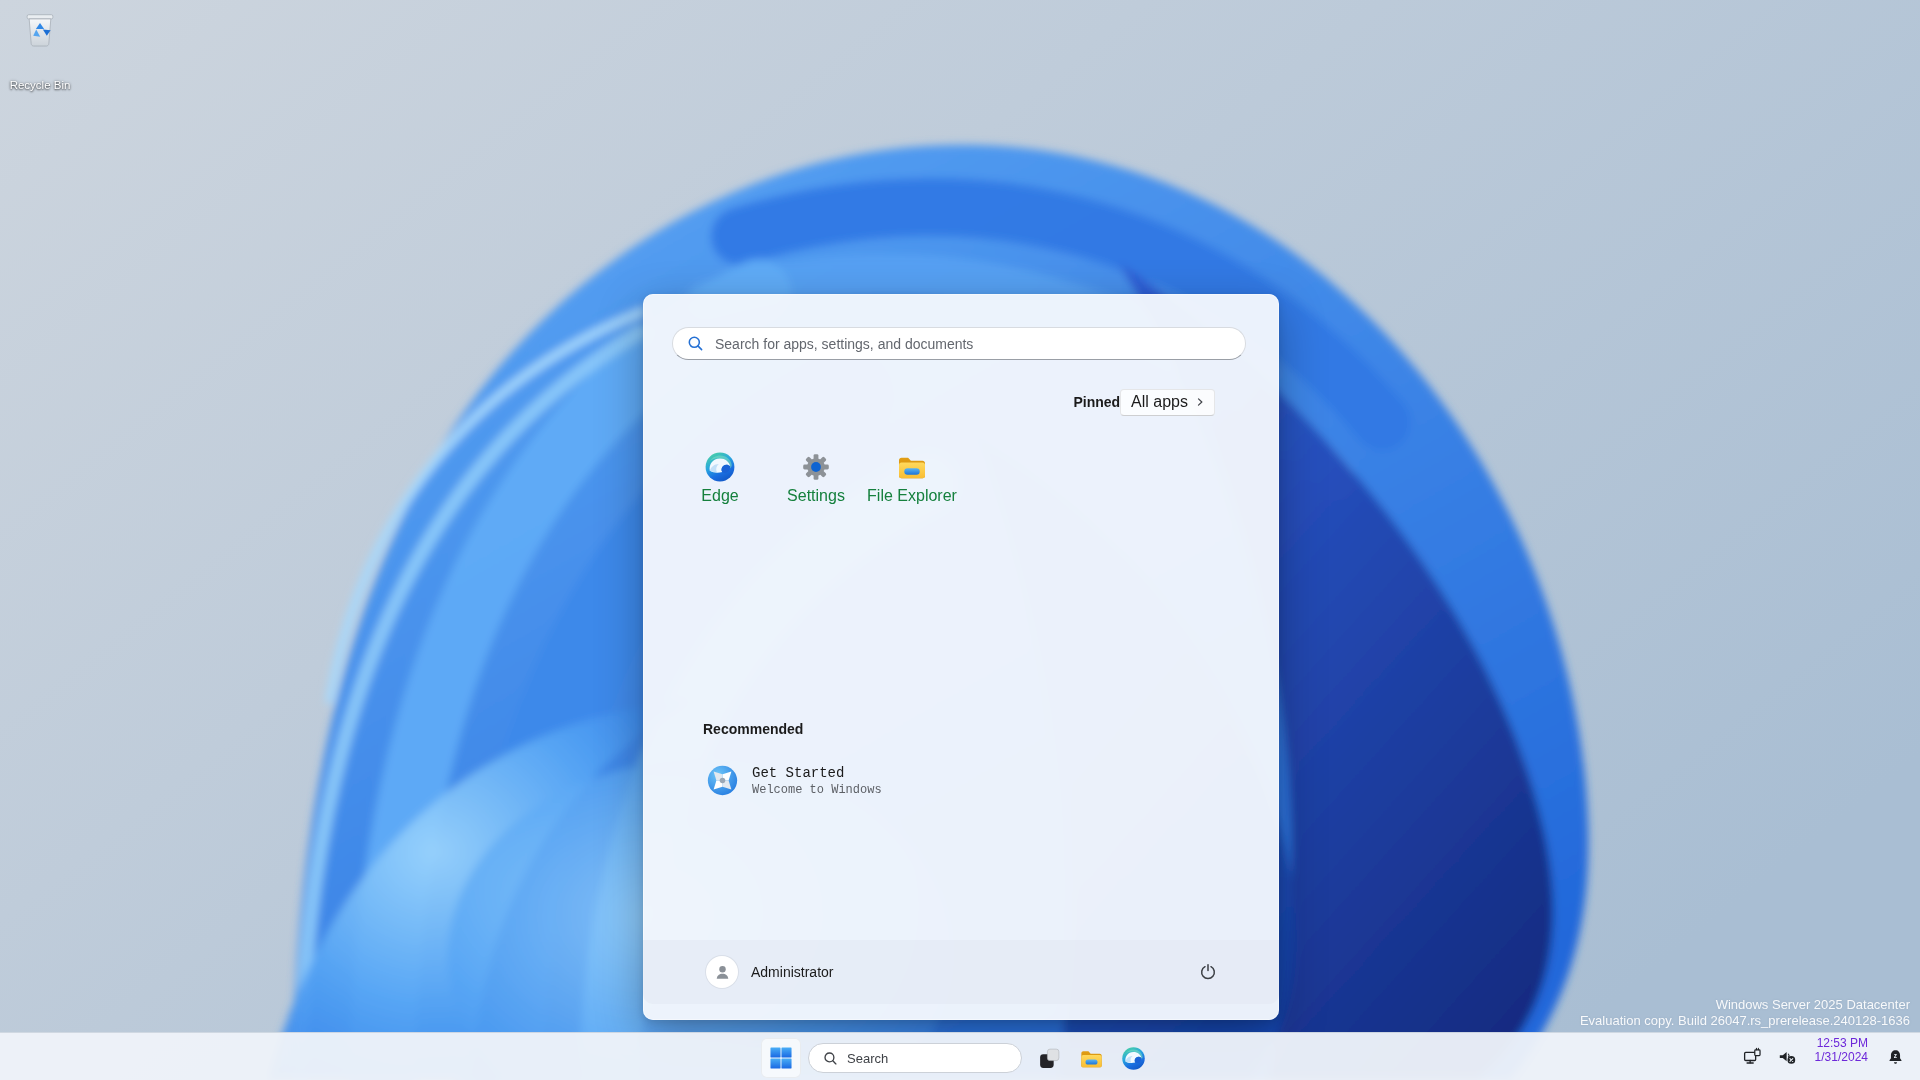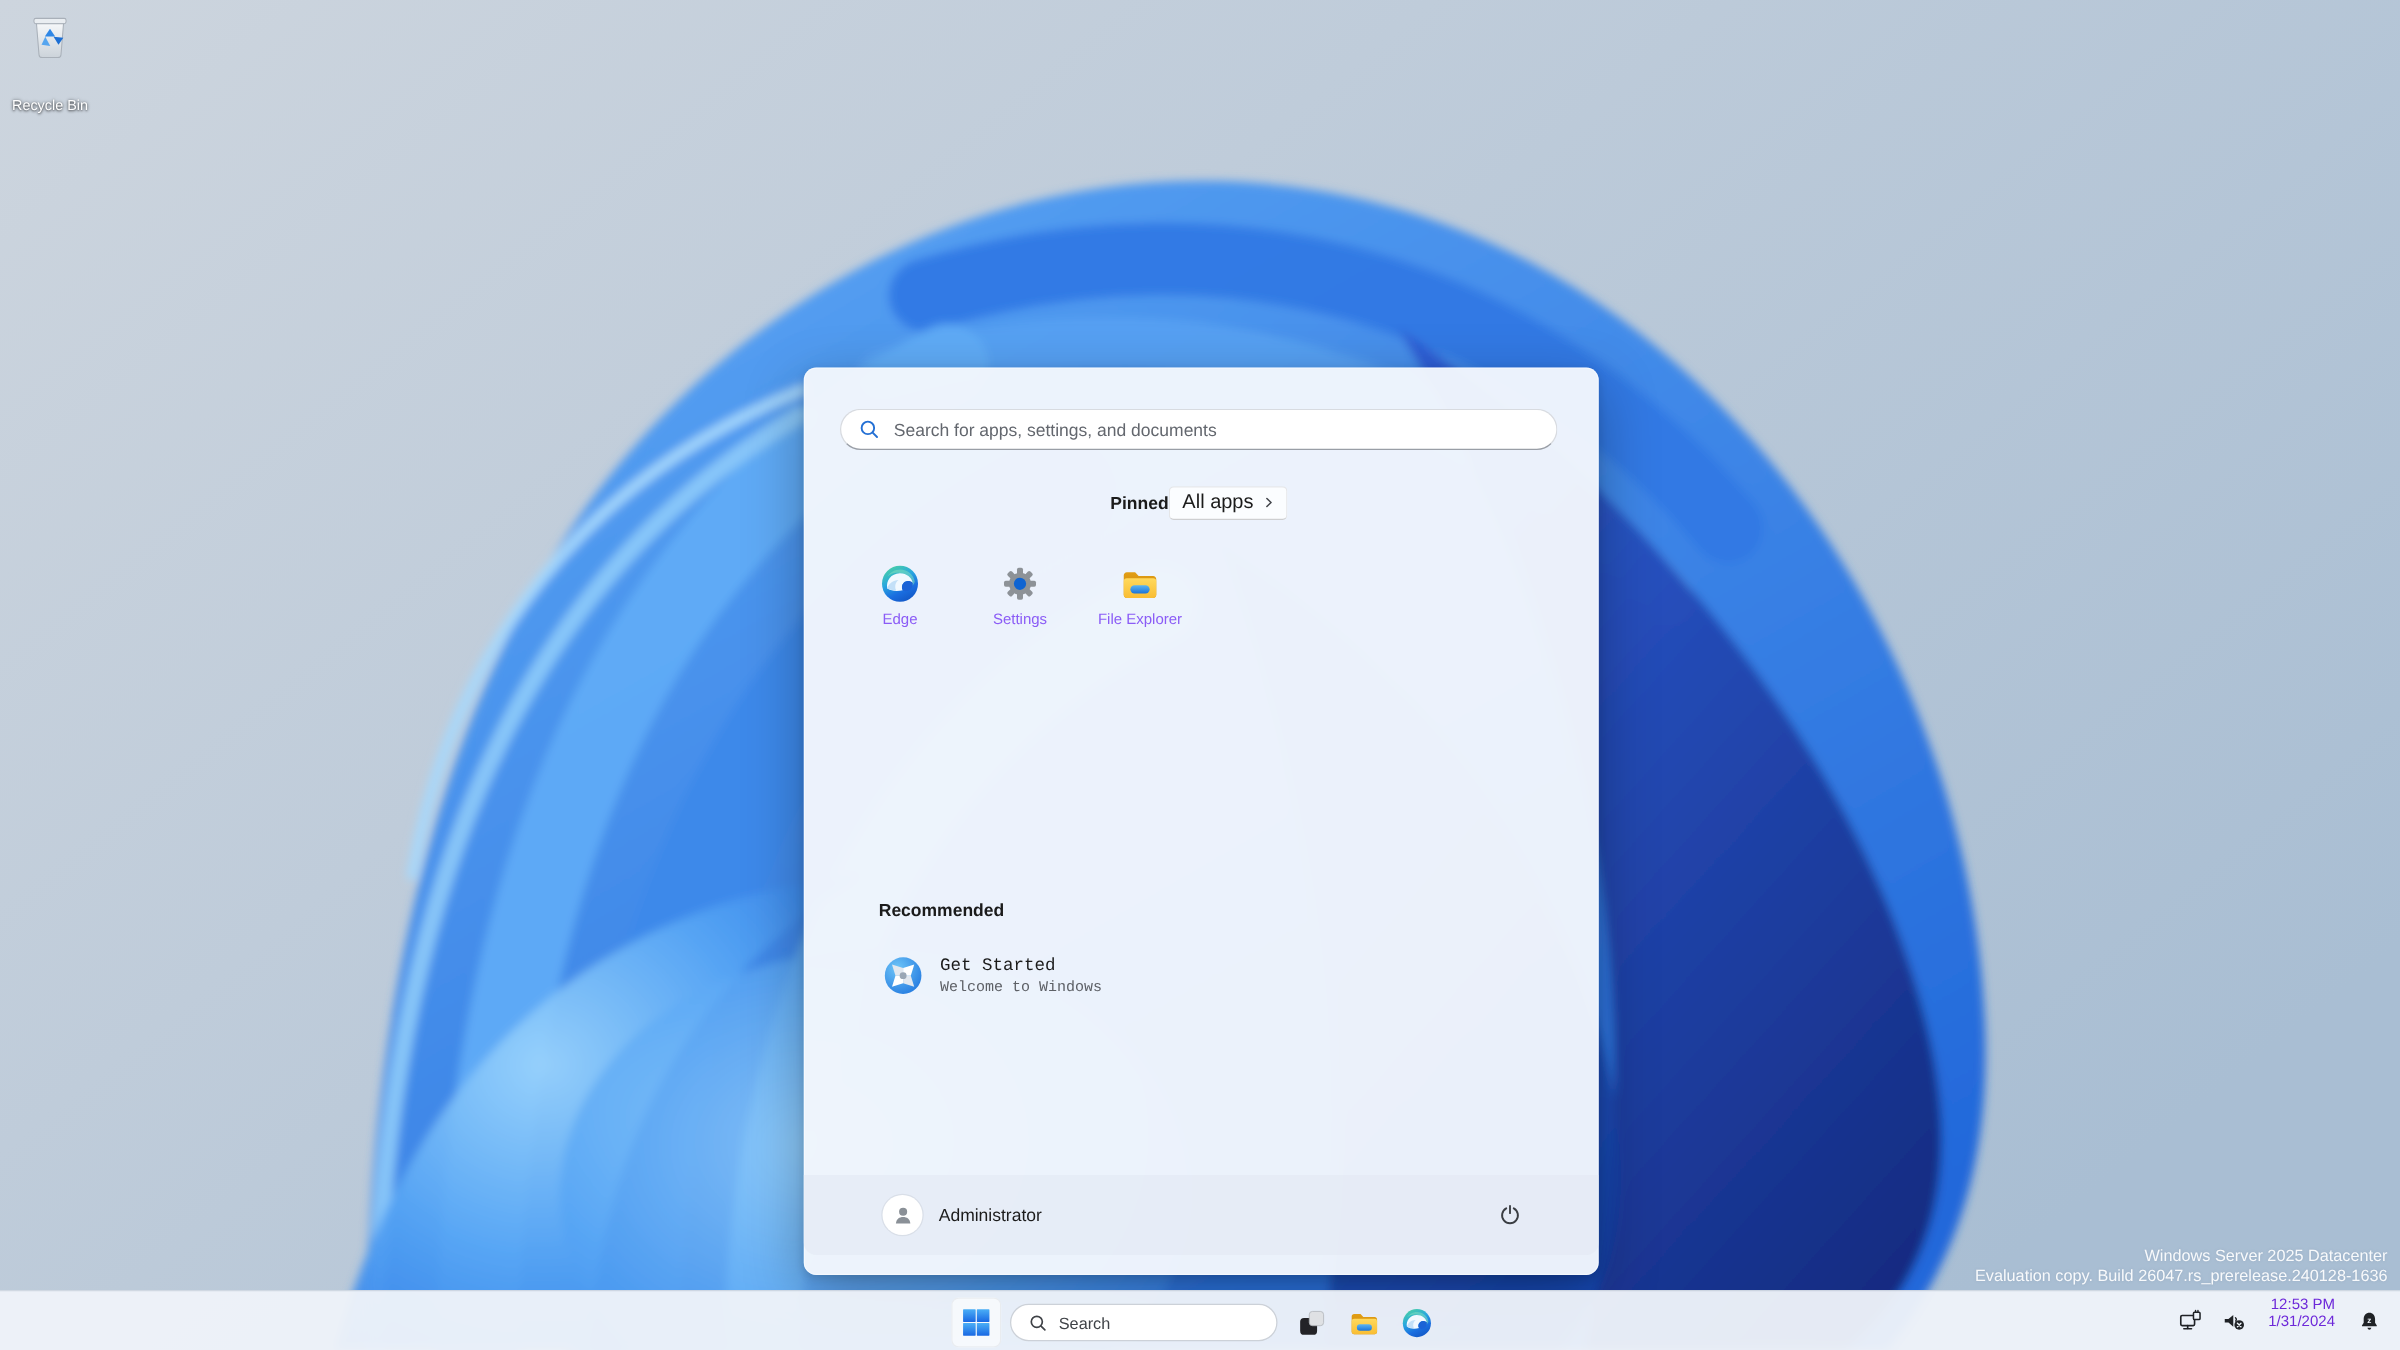--- a/index.html
+++ b/index.html
@@ -28,32 +28,32 @@
   .sm-search { position:absolute; left:29px; top:33px; width:574px; height:33px; background:#fff;
     border:1px solid #d8dbe0; border-bottom-color:#999ea6; border-radius:17px;
     display:flex; align-items:center; }
   .sm-search-icon { width:17px; height:17px; margin:0 11px 0 14px; color:#2470d4; flex:0 0 auto; }
   .sm-search input { flex:1; border:none; outline:none; background:transparent; font-size:14px;
     color:#1b1b1b; font-family:inherit; padding-right:14px; }
   .sm-search input::placeholder { color:#63676e; }
 
   .sm-title { font-size:14px; font-weight:700; color:#1b1b1b; }
   .pinned-head { position:absolute; left:60px; right:64px; top:95px; height:26px;
-    display:flex; align-items:center; justify-content:center; }
+    display:flex; align-items:center; justify-content:flex-end; }
   .all-apps { display:flex; align-items:center; gap:7px; background:rgba(255,255,255,.8);
     border:1px solid rgba(0,0,0,.09); border-bottom-color:rgba(0,0,0,.18); border-radius:4px;
     padding:3px 9px 4px 10px; font-size:16px; color:#1b1b1b; font-family:inherit; cursor:pointer; }
   .all-apps svg { width:10px; height:10px; color:#44474c; }
 
   .pinned-grid { position:absolute; left:29px; top:148px; width:578px;
     display:grid; grid-template-columns:repeat(6,96px); }
   .tile { height:86px; display:flex; flex-direction:column; align-items:center;
     padding-top:9px; border-radius:6px; cursor:pointer; }
   .tile-icon { width:32px; height:32px; }
-  .tile-label { margin-top:6px; font-size:12px; color:#8b5cf6; line-height:13px; }
+  .tile-label { margin-top:6px; font-size:16px; color:#15803d; line-height:13px; }
 
   .rec-head { position:absolute; left:60px; top:426px; }
   .rec-list { position:absolute; left:47px; top:460px; width:300px;font-family:Liberation Mono, monospace; }
   .rec-item { display:flex; align-items:center; gap:13px; padding:10px 16px; border-radius:6px; cursor:pointer; }
   .rec-item svg { width:33px; height:33px; flex:0 0 auto; }
   .rec-title { font-size:14px; color:#1b1b1b; line-height:16px; }
   .rec-sub { font-size:12px; color:#5d6066; margin-top:2px; line-height:14px; }
 
   .sm-footer { position:absolute; left:0; right:0; bottom:16px; height:64px;
     border-radius:0 0 10px 10px; background:rgba(225,232,243,.55);

